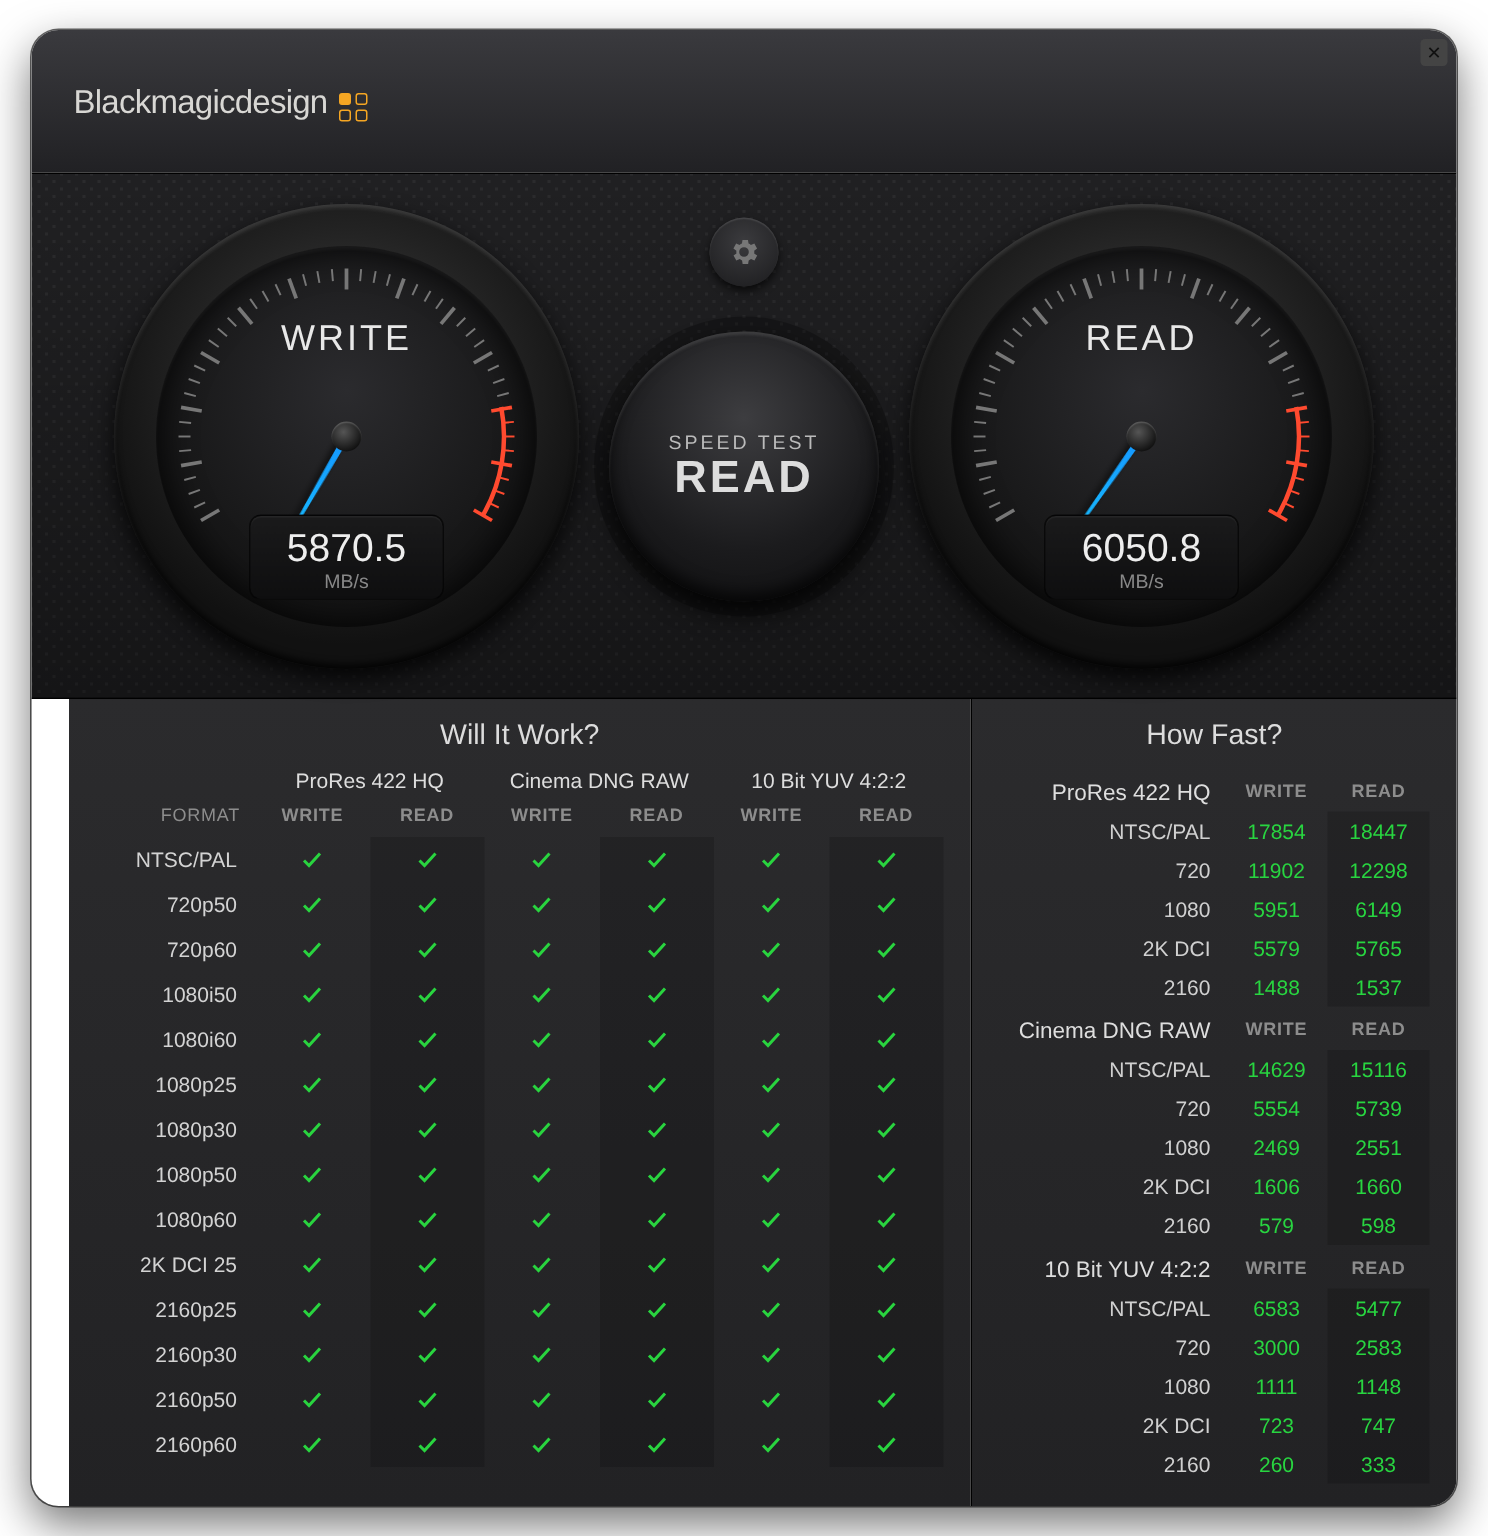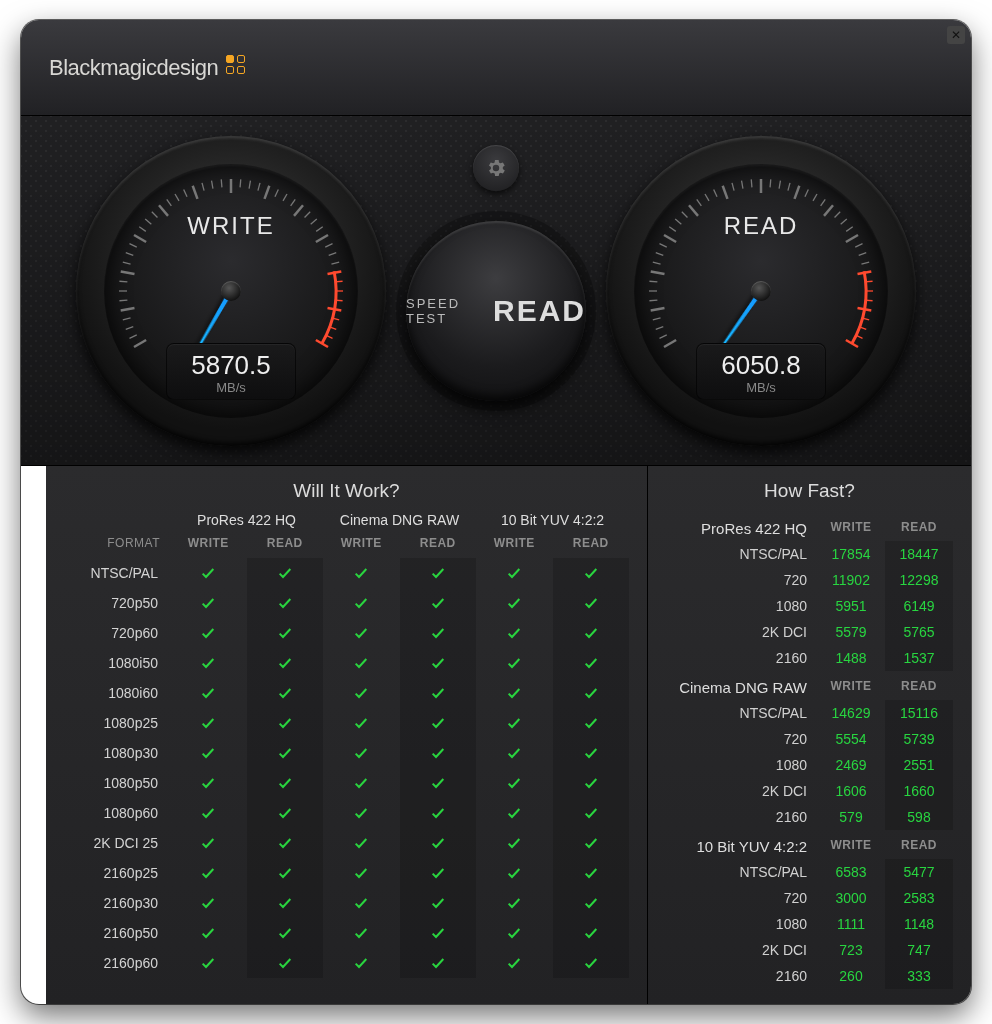--- a/index.html
+++ b/index.html
@@ -5,21 +5,21 @@
   *{box-sizing:border-box;margin:0;padding:0;}
   html,body{background:#fff;width:992px;height:1024px;font-family:"Helvetica Neue",Helvetica,Arial,sans-serif;color:#ccc;}
   .shell{position:absolute;left:21px;top:20px;width:950px;height:984px;border-radius:18px;overflow:hidden;
          box-shadow:0 12px 30px rgba(0,0,0,0.55),0 0 0 1px rgba(0,0,0,0.6);}
   .close{position:absolute;right:6px;top:6px;width:18px;height:18px;border-radius:3px;background:#444;
          color:#111;display:flex;align-items:center;justify-content:center;font-size:12px;cursor:pointer;}
   
   .header{height:96px;background:linear-gradient(#3a3a3e,#212124);border-bottom:1px solid #000;
           display:flex;align-items:center;justify-content:space-between;padding:0 28px;}
   .header .title{font-size:27px;font-weight:300;color:#e6e6e6;letter-spacing:0.2px;}
-  .brand{display:flex;align-items:flex-start;gap:8px;color:#d8d7d4;font-size:22px;letter-spacing:-0.5px;font-weight:300;}
+  .brand{display:flex;align-items:flex-end;gap:8px;color:#d8d7d4;font-size:22px;letter-spacing:-0.5px;font-weight:300;}
   .brand-dots{display:grid;grid-template-columns:8px 8px;grid-gap:3px;}
   .brand-dots span{width:8px;height:8px;border:1.5px solid #f5a623;border-radius:2px;}
   .brand-dots span.fill{background:#f5a623;}
   
   .gauges{height:350px;position:relative;border-bottom:1px solid #000;
           background:#202022;
           background-image:
             radial-gradient(rgba(255,255,255,0.05) 1px,transparent 1px),
             radial-gradient(rgba(255,255,255,0.05) 1px,transparent 1px);
           background-size:10px 10px,10px 10px;
@@ -49,21 +49,21 @@
   
   .center{position:absolute;left:50%;top:0;transform:translateX(-50%);width:220px;height:100%;
           display:flex;flex-direction:column;align-items:center;justify-content:center;gap:30px;padding-bottom:5px;}
   .gear-btn{width:46px;height:46px;border-radius:50%;background:radial-gradient(circle at 50% 35%,#3b3b3e,#1b1b1d);
             box-shadow:0 3px 6px rgba(0,0,0,0.7),inset 0 1px 1px rgba(255,255,255,0.12);cursor:pointer;
             display:flex;align-items:center;justify-content:center;margin-top:-30px;}
   .gear-btn svg{width:22px;height:22px;color:#777;}
   .start-btn{width:180px;height:180px;border-radius:50%;cursor:pointer;
     background:radial-gradient(circle at 50% 32%,#3d3d40 0%,#1b1b1d 58%,#0c0c0d 100%);
     box-shadow:0 8px 16px rgba(0,0,0,0.8),0 0 0 10px rgba(0,0,0,0.25),inset 0 2px 2px rgba(255,255,255,0.12),inset 0 -5px 10px rgba(0,0,0,0.7);
-    display:flex;flex-direction:row;align-items:center;justify-content:flex-start;color:#ddd;}
+    display:flex;flex-direction:column;align-items:center;justify-content:center;color:#ddd;}
   .start-btn .small{font-size:13px;letter-spacing:2px;color:#bbb;font-weight:500;}
   .start-btn .big{font-size:30px;letter-spacing:2px;font-weight:600;}
   
   .bottom{display:flex;height:538px;margin-left:25px;}
   .panel{background:linear-gradient(#2b2b2d,#222224);}
   .panel.wiw{flex:0 0 602px;border-right:1px solid #000;}
   .panel.hf{flex:1;}
   .panel-title{text-align:center;font-size:19px;color:#dcdcdc;font-weight:400;padding:14px 0 10px;}
   
   .wiw-grid{display:grid;grid-template-columns:106px repeat(6,1fr);padding:0 18px;font-size:14px;}

